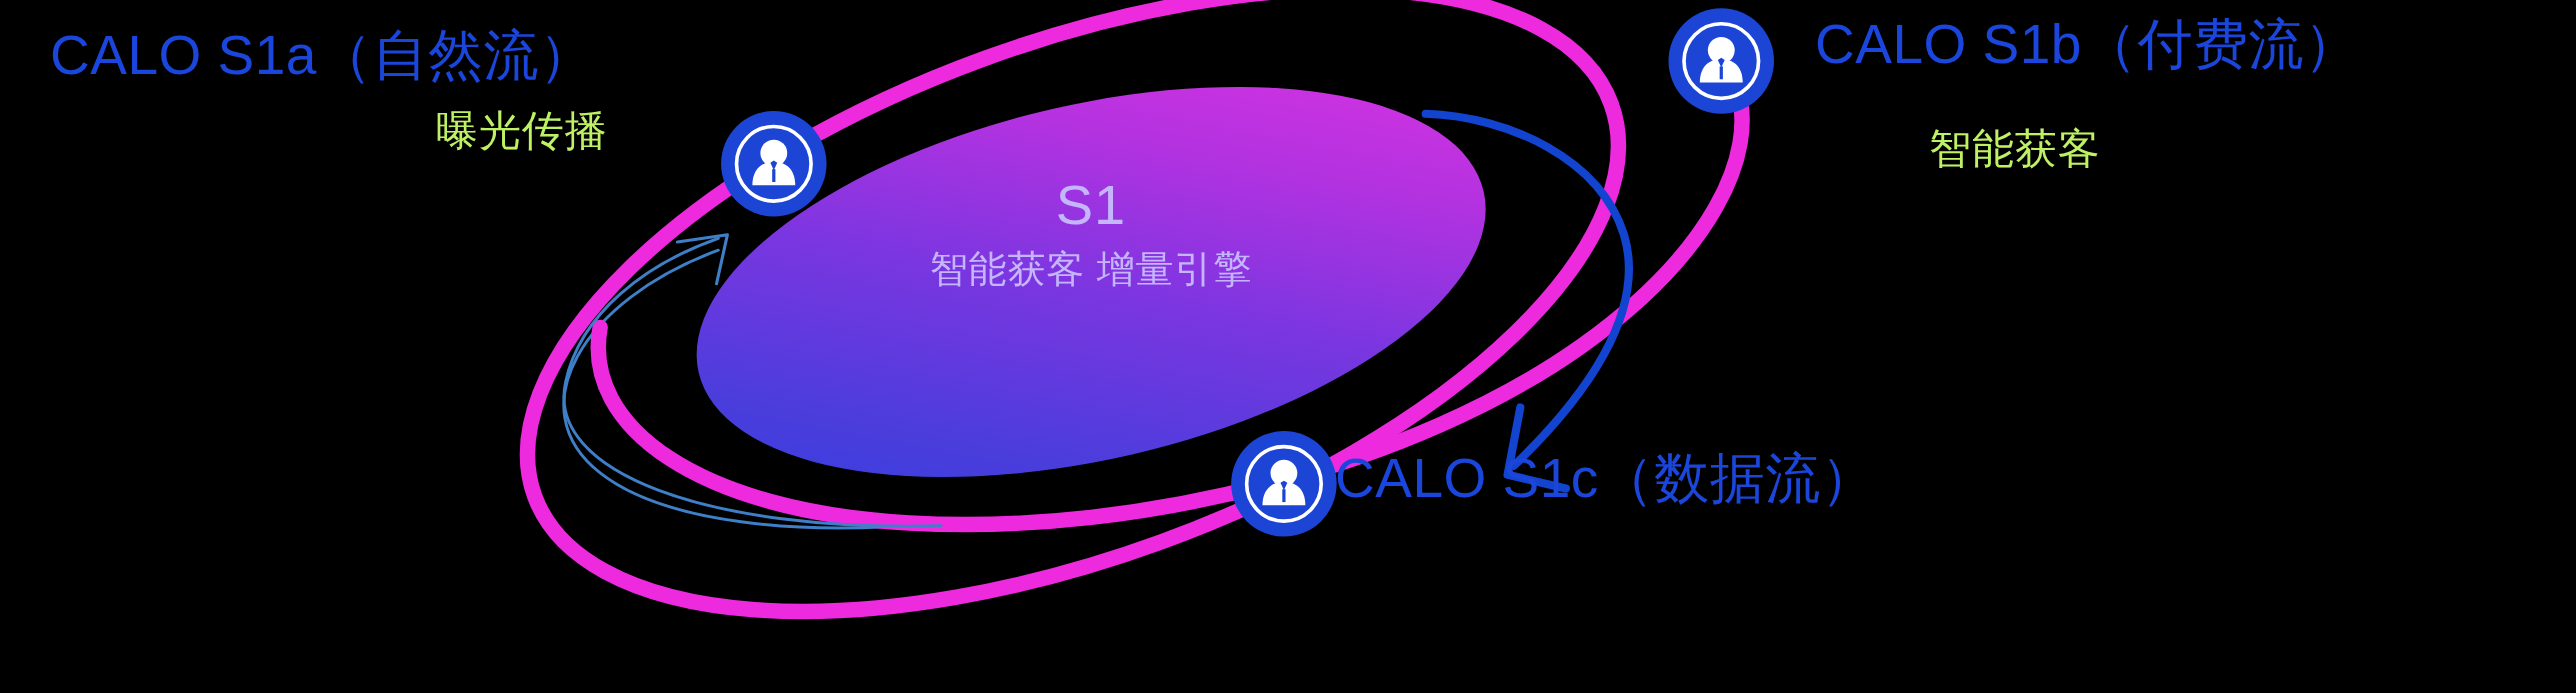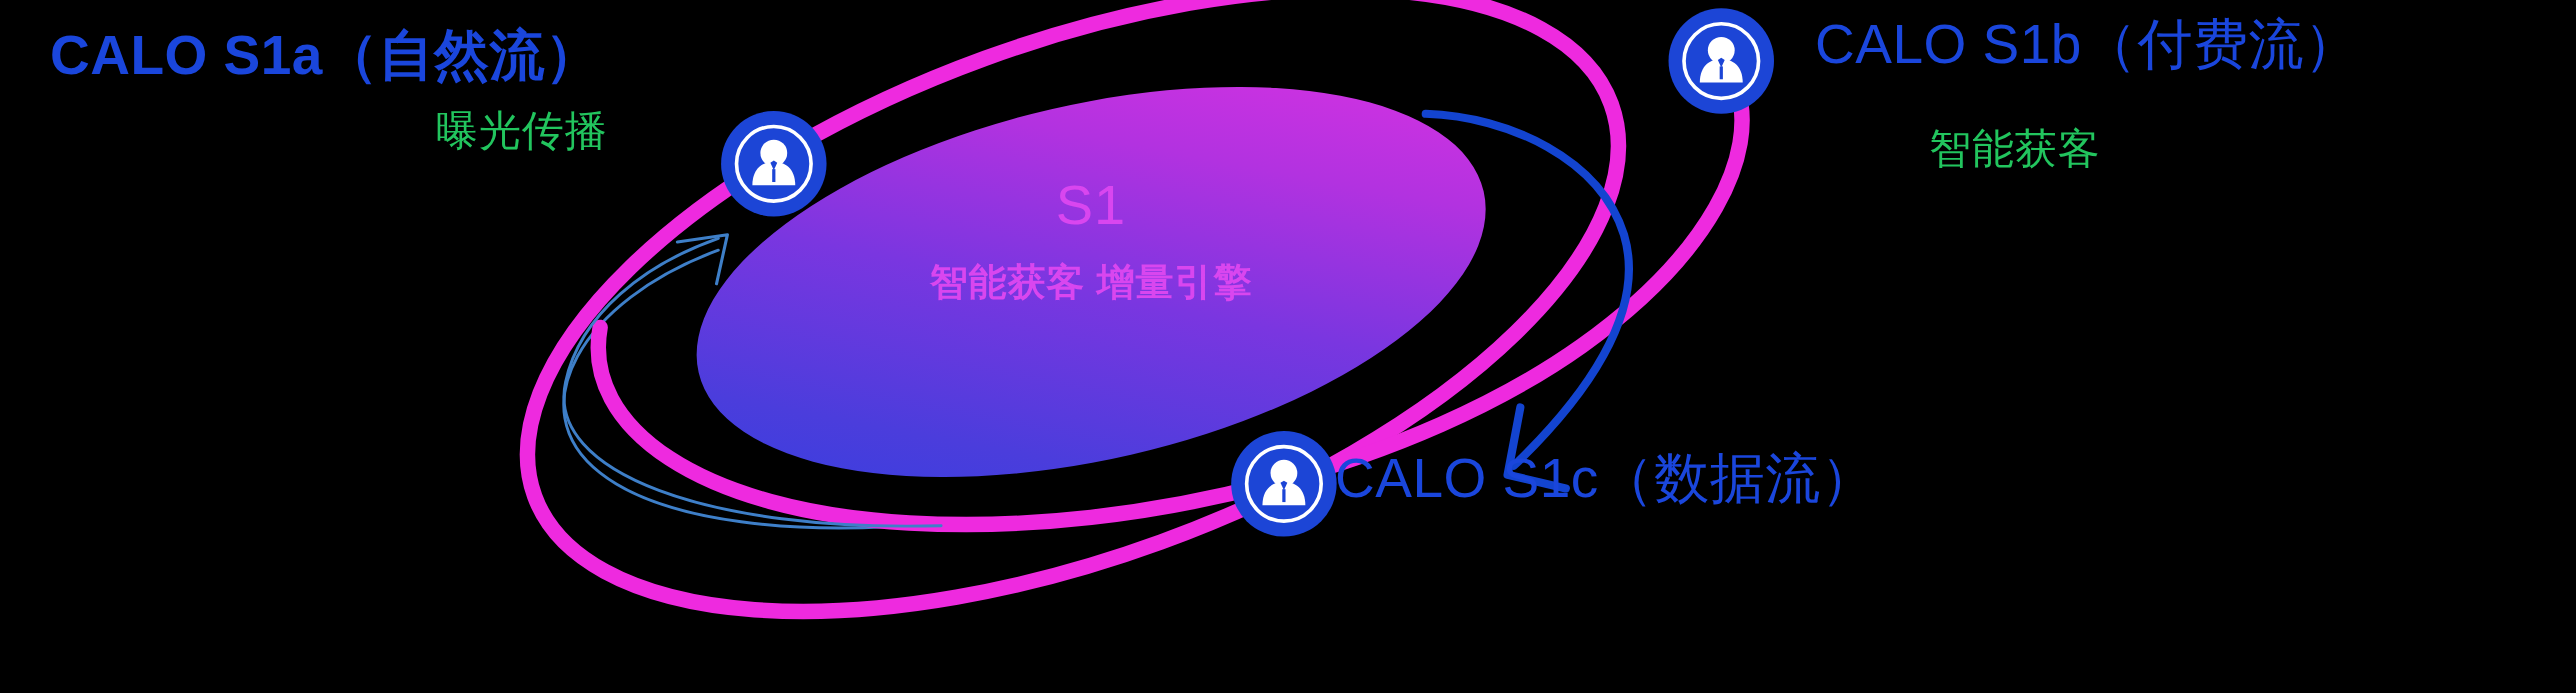--- a/index.html
+++ b/index.html
@@ -34,44 +34,44 @@
     line-height: 1.05;
     user-select: none;
   }
   .lbl-blue {
     color: #1A46DC;
     font-size: 55px;
     letter-spacing: 0.5px;
     font-weight: 400;
   }
   .lbl-grey {
-    color: #22c55e;
+    color: #bef264;
     font-size: 42px;
     font-weight: 400;
     letter-spacing: 0.9px;
   }
   
   .center-text {
     position: absolute;
     text-align: center;
-    color: #d946ef;
+    color: #c4b5fd;
     user-select: none;
     pointer-events: none;
   }
   .center-title {
     font-size: 56px;
     font-weight: 400;
     letter-spacing: 0.9px;
     line-height: 1.0;
   }
   .center-sub {
     font-size: 38px;
-    font-weight: 700;
+    font-weight: 400;
     letter-spacing: 0.9px;
-    margin-top: 24px;
+    margin-top: 11px;
   }
 </style>
 </head>
 <body>
 
 <div id="stage">
 
   <svg class="diagram" viewBox="0 0 2833 763" xmlns="http://www.w3.org/2000/svg">
     <defs>
       <linearGradient id="coreGrad" x1="0" y1="1" x2="1" y2="0">
@@ -153,21 +153,21 @@
         <rect x="-1.5" y="5" width="3" height="12" fill="#1C45D6"></rect>
       </g>
     </g>
   </svg>
 
   <div class="center-text" style="left:891px; top:177px; width:400px;">
     <div class="center-title">S1</div>
     <div class="center-sub">智能获客  增量引擎</div>
   </div>
 
-  <div class="lbl lbl-blue" style="left:50px; top:27px;font-weight:bold;">CALO S1a（自然流）</div>
+  <div class="lbl lbl-blue" style="left:50px; top:27px;">CALO S1a（自然流）</div>
   <div class="lbl lbl-grey" style="left:436px; top:109px;">曝光传播</div>
 
   <div class="lbl lbl-blue" style="left:1815px; top:16px;">CALO S1b（付费流）</div>
   <div class="lbl lbl-grey" style="left:1929px; top:127px;">智能获客</div>
 
   <div class="lbl lbl-blue" style="left:1335px; top:450px;">CALO S1c（数据流）</div>
 
 </div>
 
 

